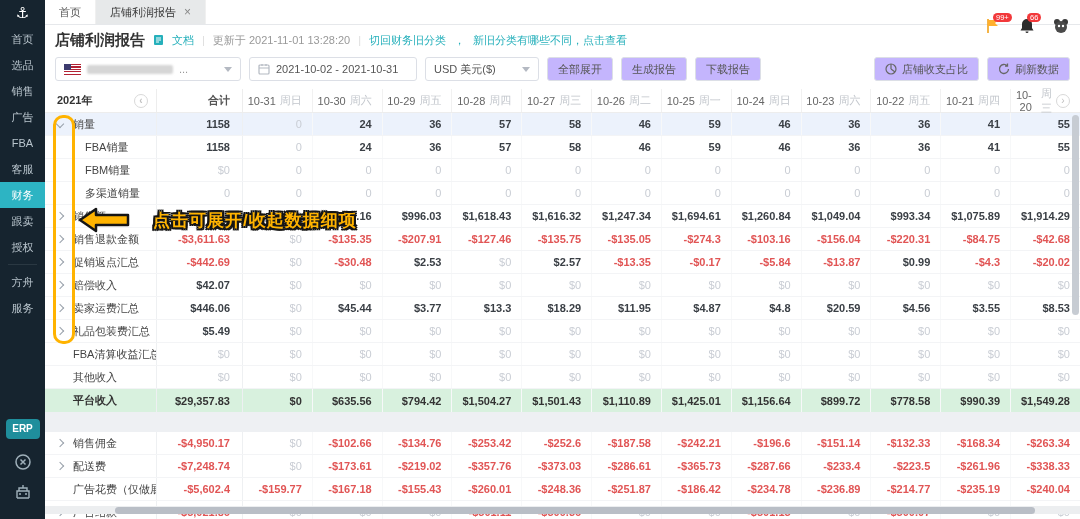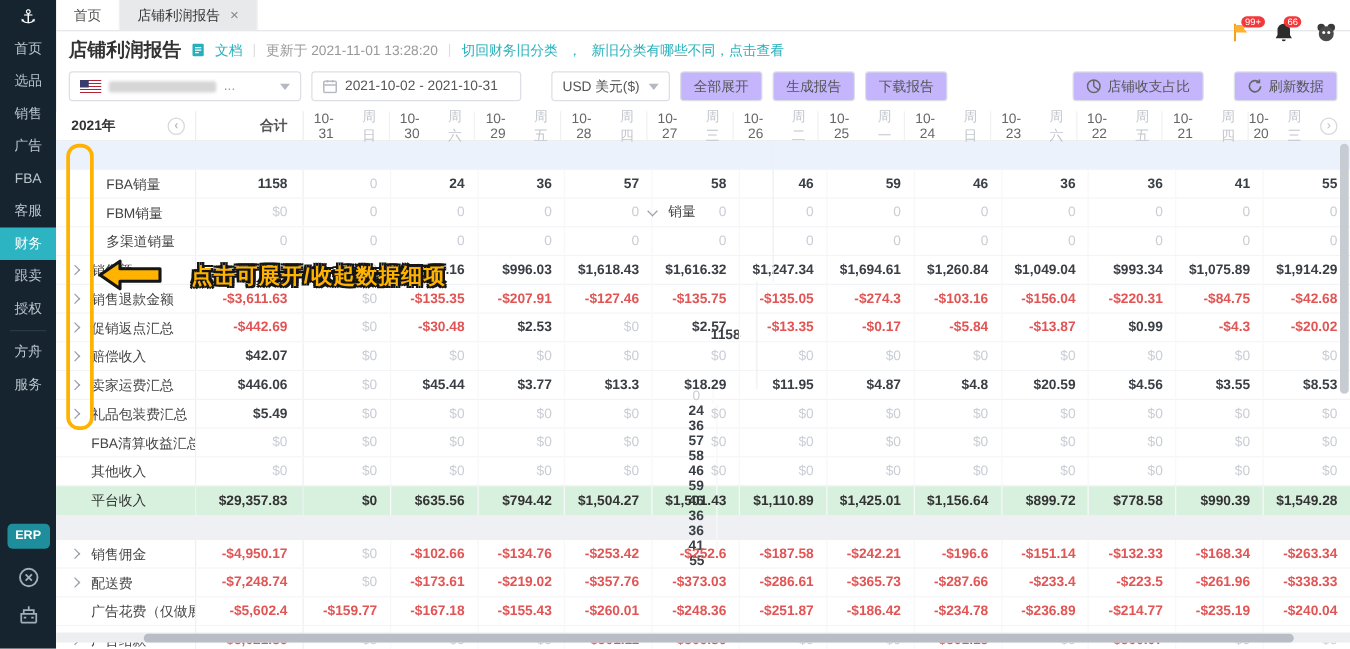--- a/index.html
+++ b/index.html
@@ -36,46 +36,46 @@
   .muted { color:#999; }
   .vsep { color:#ddd; }
   .filter-row { display:flex; align-items:center; gap:8px; margin-top:6px; position:relative; }
   .ctrl { height:24px; border:1px solid #dcdfe6; border-radius:3px; background:#fff; display:flex; align-items:center; padding:0 8px; gap:6px; color:#555; }
   .store-sel { width:186px; justify-content:flex-start; }
   .blurname { width:86px; height:9px; background:#d6d6d6; border-radius:2px; filter:blur(1.2px); }
   .flag-us { width:17px; height:11px; position:relative; background:repeating-linear-gradient(#b22234 0 1.2px,#fff 1.2px 2.4px); flex:0 0 17px; }
   .flag-us::after { content:""; position:absolute; left:0; top:0; width:7px; height:6px; background:#3c3b6e; }
   .sel-caret { margin-left:auto; width:0; height:0; border-left:4px solid transparent; border-right:4px solid transparent; border-top:5px solid #b4b9c2; }
   .btn { height:24px; border:1px solid #dcdfe6; border-radius:3px; background:#c4b5fd; color:#555; padding:0 10px; display:flex; align-items:center; gap:5px; cursor:pointer; }
-  .right-btns { margin-left:auto; display:flex; gap:24px;padding-left:21px; }
+  .right-btns { margin-left:auto; display:flex; gap:8px;padding-left:21px; }
 
   
   .table-wrap { position:relative; background:#fff; }
   .trow { display:flex; height:23px; align-items:center; border-bottom:1px solid #f3f4f6; background:#fff; }
   .trow.head { height:24px; border-bottom:1px solid #ededed; background:#fff; }
   .c-label { width:112px; flex:0 0 112px; padding-left:28px; position:relative; border-right:1px solid #eef0f2; height:100%; display:flex; align-items:center; color:#444; overflow:hidden; white-space:nowrap; }
   .c-label.indent { padding-left:40px; }
   .c-total { width:86px; flex:0 0 86px; text-align:right; padding-right:12px; border-right:1px solid #eef0f2; height:100%; display:flex; align-items:center; justify-content:flex-end; font-weight:bold; }
   .c-val { flex:1; text-align:right; padding-right:10px; border-right:1px solid #f7f8f9; height:100%; display:flex; align-items:center; justify-content:flex-end; }
   .c-val:last-child { border-right:none; }
   .head .c-label { font-weight:bold; color:#333; border-right-color:#ededed; }
   .head .c-total { color:#555; font-weight:bold; border-right-color:#ededed; }
-  .head .c-val { color:#666; border-right-color:#f1f1f1; gap:15px; }
+  .head .c-val { color:#666; border-right-color:#f1f1f1; gap:4px; }
   .dow { color:#c2c6cc; }
   .pg-circle { width:14px; height:14px; border:1px solid #d9d9d9; border-radius:50%; color:#c0c0c0; display:inline-flex; align-items:center; justify-content:center; font-size:10px; line-height:1; flex:0 0 14px; }
   .pg-circle.left { position:absolute; right:8px; }
   .chev { position:absolute; left:12px; width:6px; height:6px; border-right:1.4px solid #98a0aa; border-bottom:1.4px solid #98a0aa; }
   .chev.right { transform:rotate(-45deg); }
   .chev.down { transform:rotate(45deg); }
   .v-dark { color:#3a3f45; font-weight:600; }
   .v-red { color:#e15555; font-weight:600; }
   .v-zero { color:#c9cdd4; font-weight:400; }
-  .trow.hl-blue { background:#ecf2fc;flex-direction:column; }
+  .trow.hl-blue { background:#ecf2fc; }
   .trow.hl-green { background:#d8f1de; border-bottom:none; }
-  .trow.hl-green .c-label { color:#333; font-weight:normal; }
+  .trow.hl-green .c-label { color:#333; font-weight:bold; }
   .trow.hl-green .c-val, .trow.hl-green .c-total { color:#333 !important; font-weight:bold; }
   .section-gap { height:20px; background:#eef0f3; }
 
   
   .vscroll { position:absolute; right:1px; top:26px; width:7px; height:200px; background:#c7ccd3; border-radius:4px; z-index:5; }
   .hscroll-track { position:absolute; left:0; right:0; bottom:5px; height:8px; background:#eceef0; z-index:6; }
   .hscroll-thumb { position:absolute; left:70px; width:920px; height:7px; background:#b9bec6; border-radius:4px; top:0.5px; }
 
   
   .anno-rect { position:absolute; left:8px; top:26px; width:22px; height:229px; border:3px solid #ffb300; border-radius:10px; z-index:9; pointer-events:none; }
@@ -181,21 +181,21 @@
           <span class="muted">...</span>
           <span class="sel-caret"></span>
         </div>
         <div class="ctrl" style="width:168px;">
           <svg width="12" height="12" viewBox="0 0 12 12">
               <rect x="1" y="2" width="10" height="9" rx="1" fill="none" stroke="#b4b9c2" stroke-width="1.2"></rect>
               <path d="M1 5h10M4 1v2M8 1v2" stroke="#b4b9c2" stroke-width="1.2"></path>
             </svg>
           <span>2021-10-02   -   2021-10-31</span>
         </div>
-        <div class="ctrl" style="width:95px;margin-left:16px;">
+        <div class="ctrl" style="width:114px;">
           <span>USD 美元($)</span>
           <span class="sel-caret"></span>
         </div>
         <div class="btn">全部展开</div>
         <div class="btn">生成报告</div>
         <div class="btn">下载报告</div>
         <div class="right-btns">
           <div class="btn">
             <svg width="12" height="12" viewBox="0 0 12 12">
                 <circle cx="6" cy="6" r="5" fill="none" stroke="#666" stroke-width="1.2"></circle>

